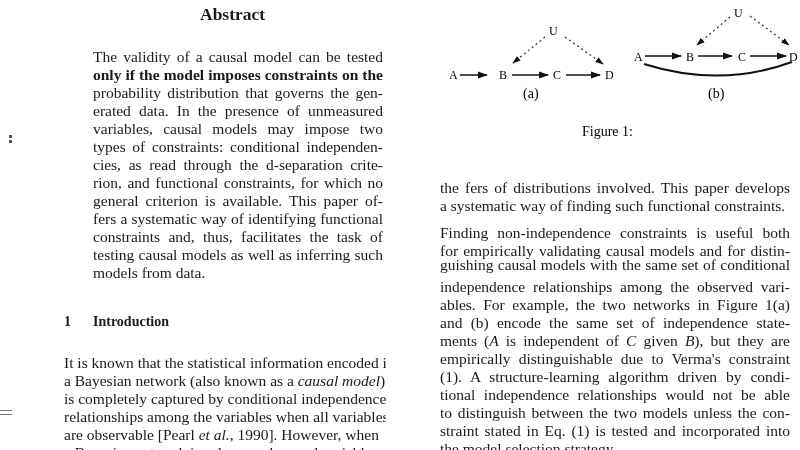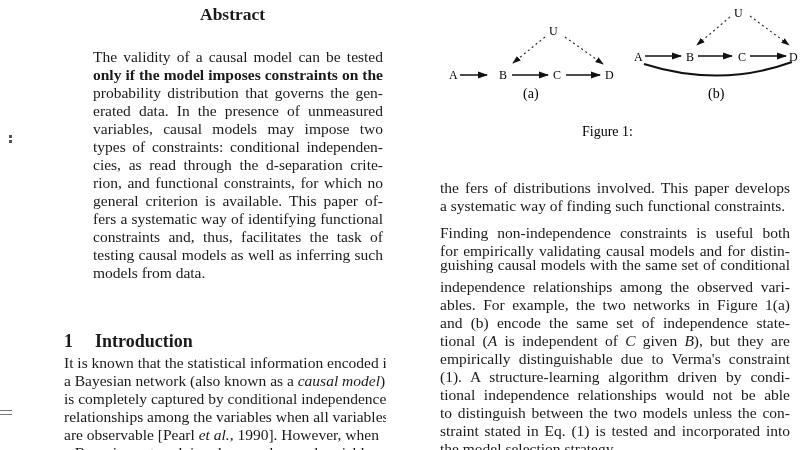--- a/index.html
+++ b/index.html
@@ -35,24 +35,24 @@
   .right-col .line { left: 440px; width: 350px; }
   .abstract-title {
     left: 200px;
     top: 4px;
     font-family: "Liberation Serif", "DejaVu Serif", serif;
     font-weight: bold;
     font-size: 17.5px;
   }
   .section-title {
     left: 64px;
-    top: 331px;
+    top: 314px;
     font-family: "Liberation Serif", "DejaVu Serif", serif;
     font-weight: bold;
-    font-size: 18px;
+    font-size: 14px;
   }
   .section-title .num { margin-right: 22px; }
   .intro .line { left: 64px; width: 322px; }
   .intro .line.clip { width: 340px; text-align-last: left; }
   .clip-right {
     position: absolute;
     left: 0; top: 0;
     width: 386px; height: 450px;
     overflow: hidden;
   }
@@ -154,21 +154,21 @@
   <div class="right-col">
     <div class="line" style="top:179px;">the fers of distributions involved. This paper develops</div>
     <div class="line last" style="top:197px;">a systematic way of finding such functional constraints.</div>
 
     <div class="line" style="top:224px;">Finding non-independence constraints is useful both</div>
     <div class="line" style="top:242px;">for empirically validating causal models and for distin-</div>
     <div class="line" style="top:256px;">guishing causal models with the same set of conditional</div>
     <div class="line" style="top:278px;">independence relationships among the observed vari-</div>
     <div class="line" style="top:296px;">ables. For example, the two networks in Figure 1(a)</div>
     <div class="line" style="top:314px;">and (b) encode the same set of independence state-</div>
-    <div class="line" style="top:332px;"><span>tional (</span><span class="it">A</span><span> is independent of </span><span class="it">C</span><span> given </span><span class="it">B</span><span>), but they are</span></div>
+    <div class="line" style="top:332px;"><span>ments (</span><span class="it">A</span><span> is independent of </span><span class="it">C</span><span> given </span><span class="it">B</span><span>), but they are</span></div>
     <div class="line" style="top:350px;">empirically distinguishable due to Verma's constraint</div>
     <div class="line" style="top:368px;">(1). A structure-learning algorithm driven by condi-</div>
     <div class="line" style="top:386px;">tional independence relationships would not be able</div>
     <div class="line" style="top:404px;">to distinguish between the two models unless the con-</div>
     <div class="line" style="top:422px;">straint stated in Eq. (1) is tested and incorporated into</div>
     <div class="line last" style="top:440px;">the model selection strategy.</div>
   </div>
 
 </div>
 

